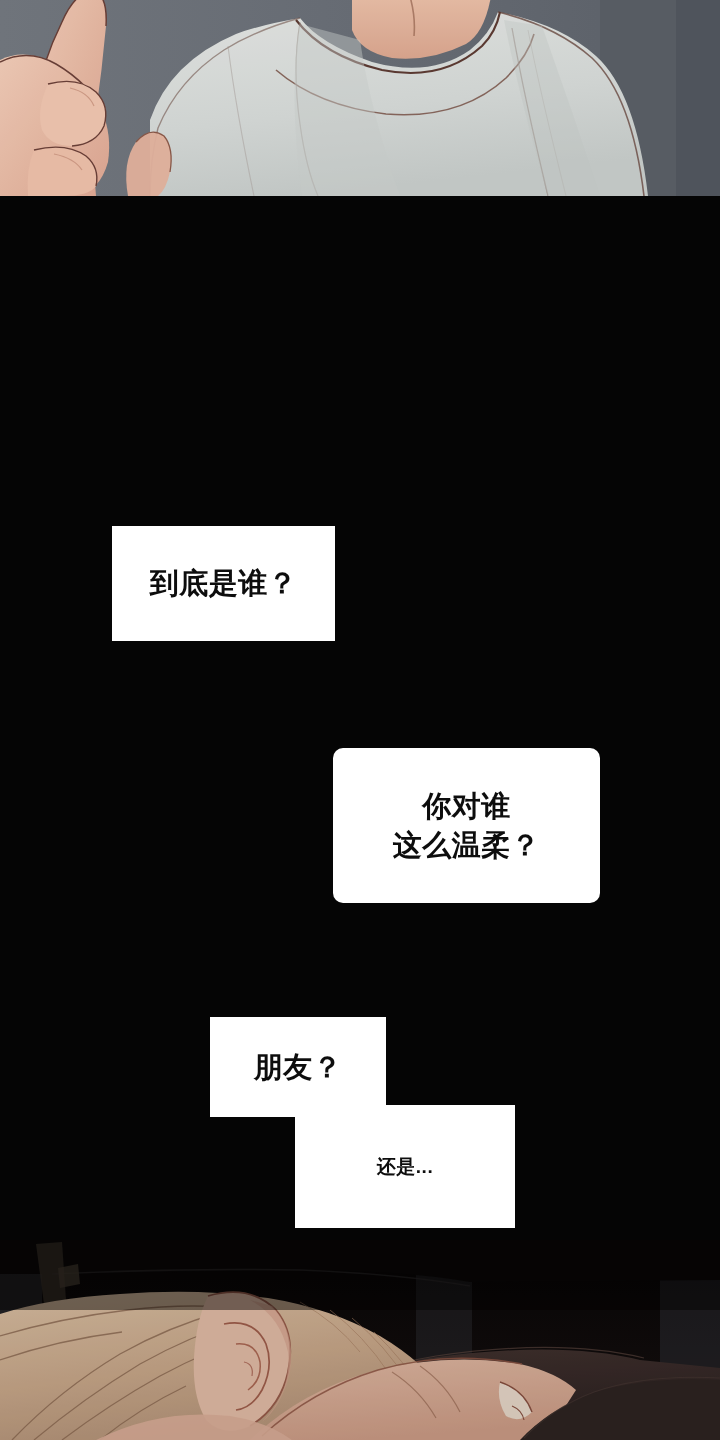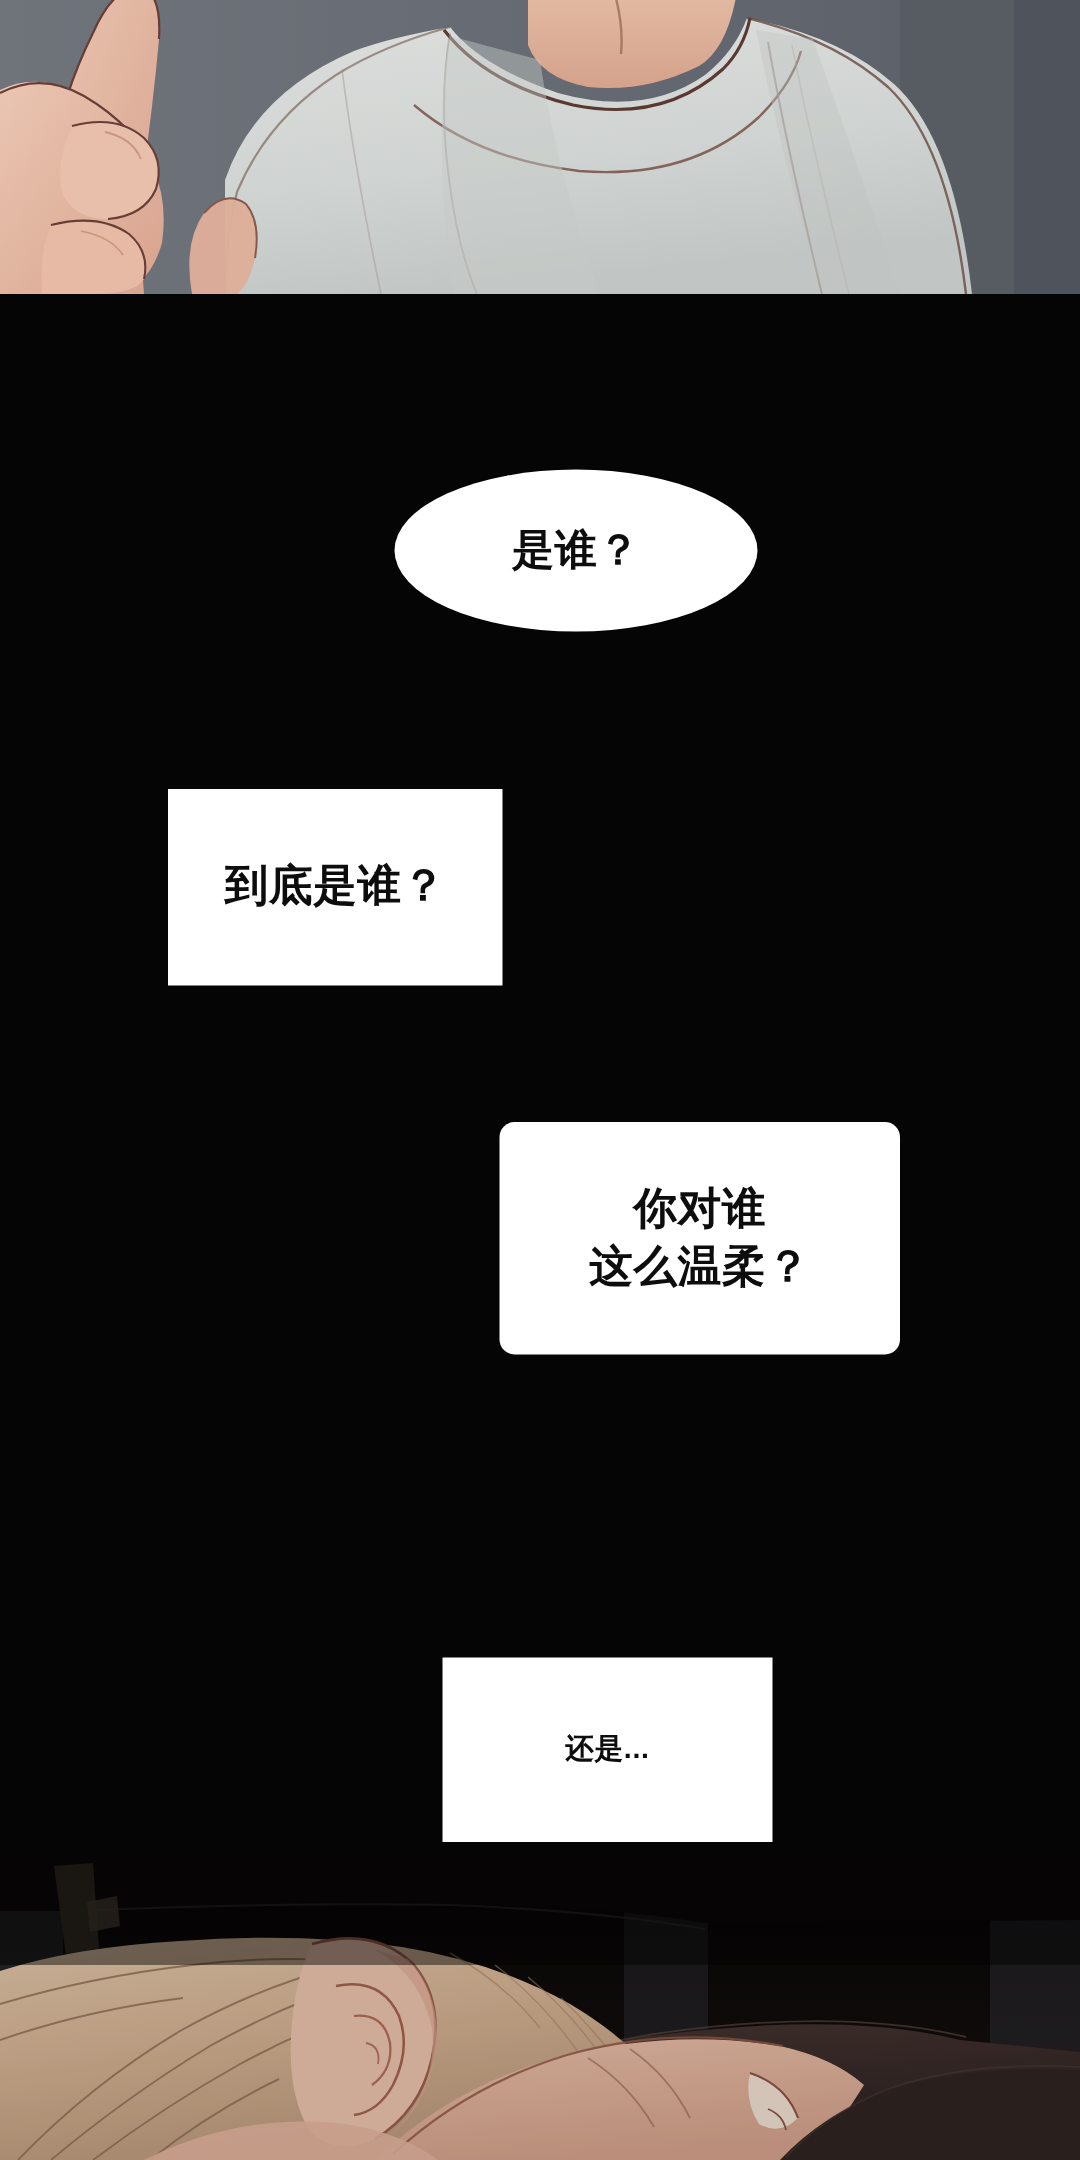--- a/index.html
+++ b/index.html
@@ -38,21 +38,21 @@
     line-height:1.32;
     font-weight:700;
     letter-spacing:.5px;
     white-space:pre-line;
     box-sizing:border-box;
     z-index:5;
   }
   .bubble.ellipse{border-radius:50%;}
 
   #bubble-1{left:263px;top:313px;width:242px;height:108px;font-size:28px;}
-  #bubble-2{left:112px;top:526px;width:223px;height:131px;font-size:29px;}
+  #bubble-2{left:112px;top:526px;width:223px;height:115px;font-size:29px;}
   #bubble-3{left:333px;top:748px;width:267px;height:155px;font-size:29px;border-radius:10px;}
   #bubble-4{left:210px;top:1017px;width:176px;height:100px;font-size:29px;z-index:7;}
   #bubble-5{left:295px;top:1105px;width:220px;height:123px;font-size:19px;z-index:6;}
 
   
   .panel-bottom{
     position:absolute;left:0;top:1240px;width:720px;height:200px;
     overflow:hidden;background:#0a0809;
   }
   .panel-bottom svg{display:block;width:720px;height:200px;}
@@ -133,27 +133,27 @@
       <path d="M128,196 Q122,162 136,142 Q150,126 164,136 Q174,148 170,172
                Q166,190 158,196 Z" fill="#e6b49f" opacity=".95"></path>
       <path d="M136,142 Q150,126 164,136 Q174,148 170,172" fill="none" stroke="#8c5a4a" stroke-width="1.3"></path>
 
       <rect x="0" y="0" width="720" height="196" fill="#000" opacity="0.03"></rect>
     </svg>
   </div>
 
   <div class="panel-black"></div>
 
-  <div class="bubble ellipse" id="bubble-1">是谁？</div>
 
   <div class="bubble" id="bubble-2">到底是谁？</div>
 
   <div class="bubble" id="bubble-3">你对谁
 这么温柔？</div>
 
+  <div class="bubble" id="bubble-4">朋友？</div>
 
   <div class="bubble" id="bubble-5">还是...</div>
 
   <div class="panel-bottom">
     <svg viewBox="0 0 720 200" preserveAspectRatio="none">
       <defs>
         <linearGradient id="darkRoom" x1="0" y1="0" x2="0" y2="1">
           <stop offset="0%" stop-color="#060505"></stop>
           <stop offset="55%" stop-color="#0e0b0b"></stop>
           <stop offset="100%" stop-color="#16100f"></stop>

